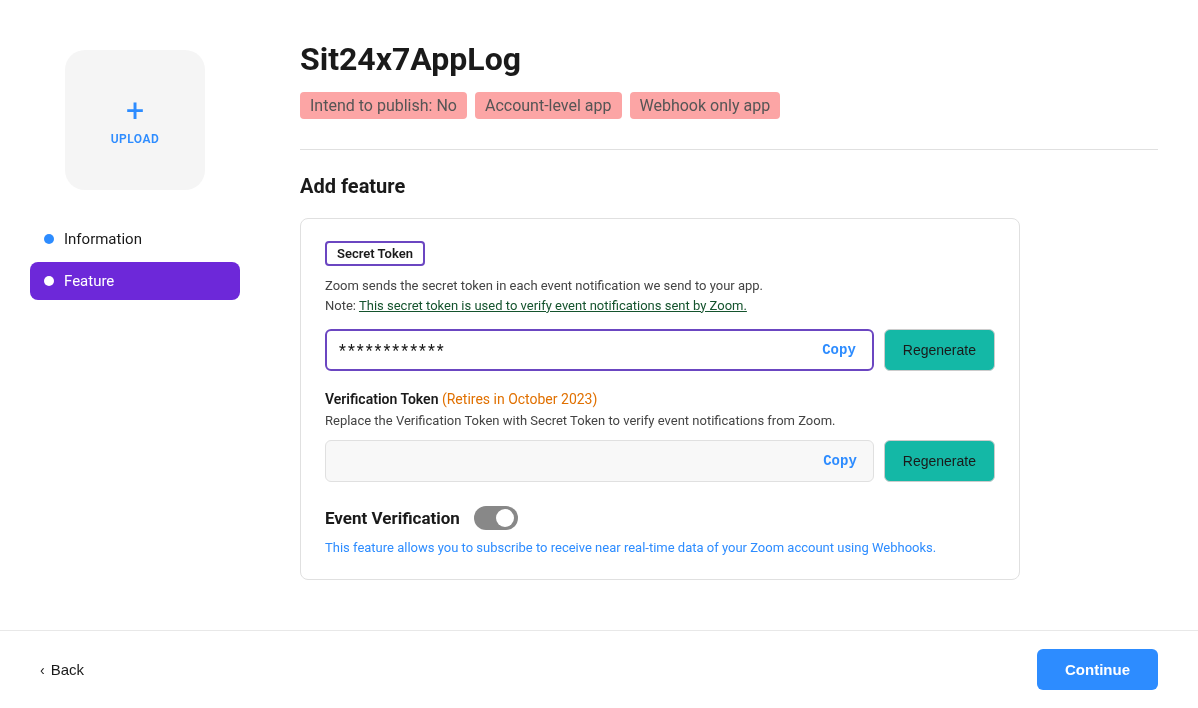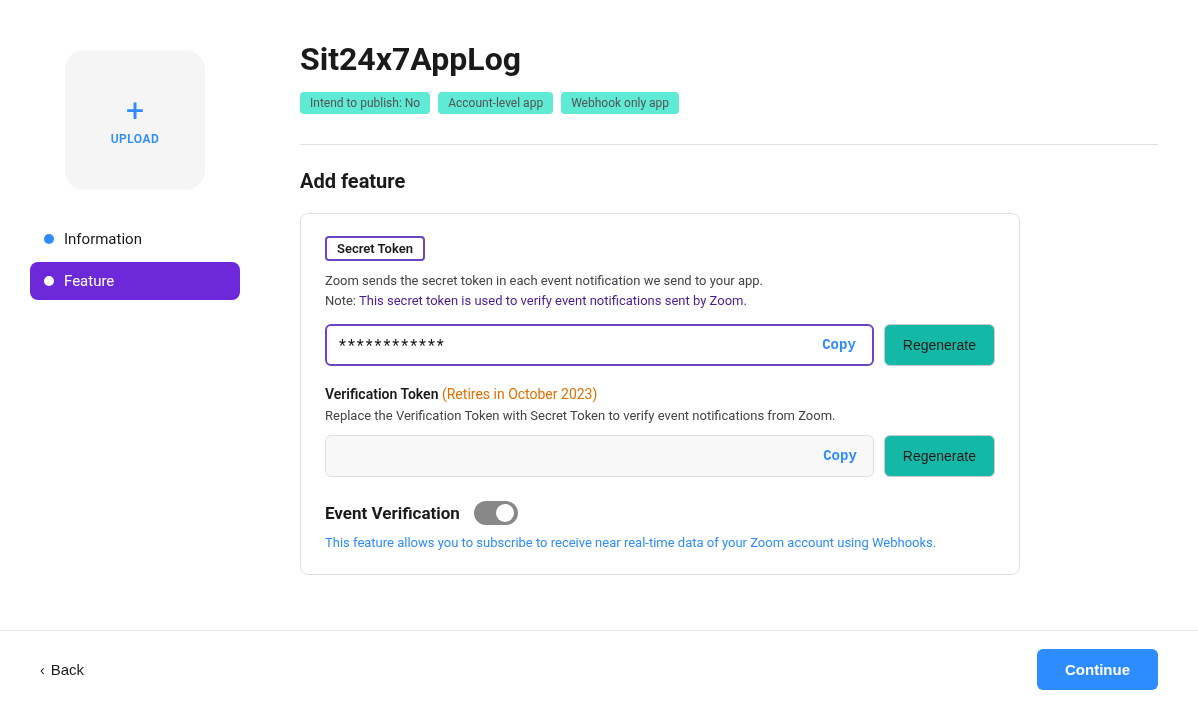--- a/index.html
+++ b/index.html
@@ -114,23 +114,23 @@
       margin-bottom: 14px;
     }
 
     .tags-row {
       display: flex;
       gap: 8px;
       margin-bottom: 30px;
     }
 
     .tag {
-      font-size: 12px;
+      font-size: 16px;
       color: #555;
-      background: #5eead4;
+      background: #fca5a5;
       border-radius: 4px;
       padding: 4px 10px;
     }
 
     .section-divider {
       border: none;
       border-top: 1px solid #e0e0e0;
       margin-bottom: 24px;
     }
 
@@ -160,21 +160,22 @@
     }
 
     .token-description {
       font-size: 13px;
       color: #444;
       line-height: 1.5;
       margin-bottom: 14px;
     }
 
     .token-description span.highlight {
-      color: #4c1d95;
+      color: #14532d;
+      text-decoration: underline;
     }
 
     .token-input-row {
       display: flex;
       align-items: center;
       gap: 10px;
       margin-bottom: 20px;
     }
 
     .token-input-wrapper {

